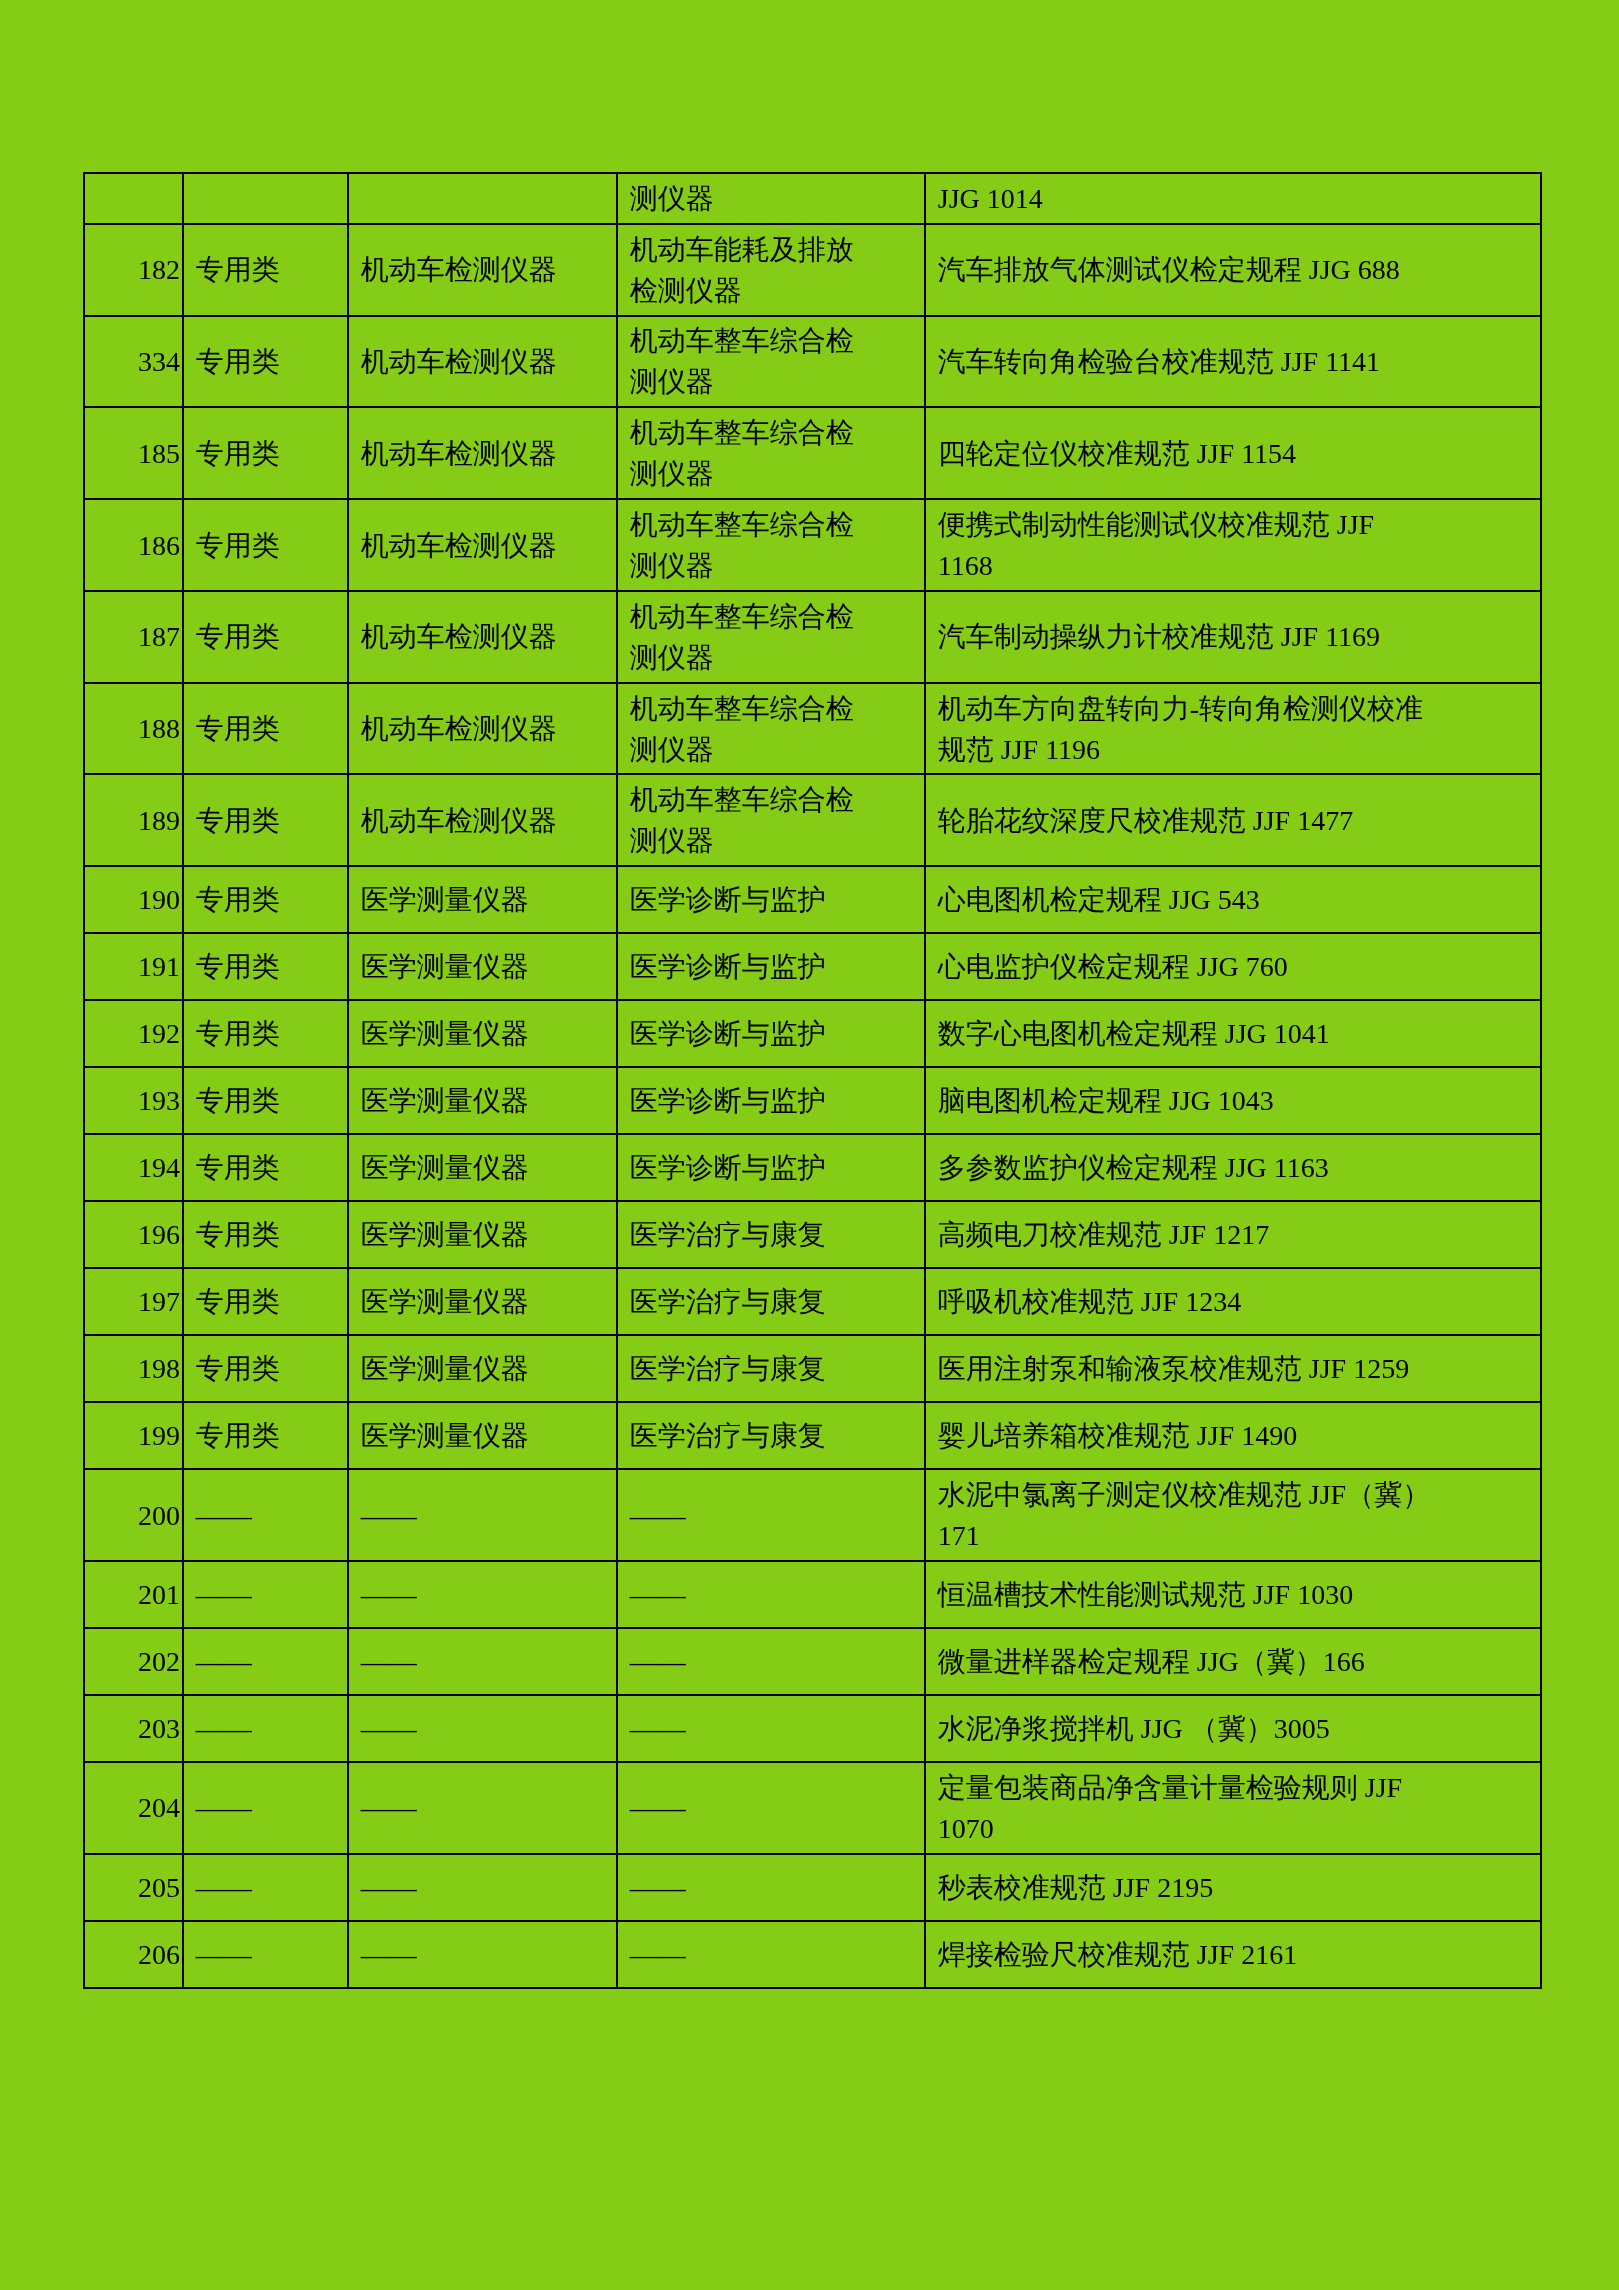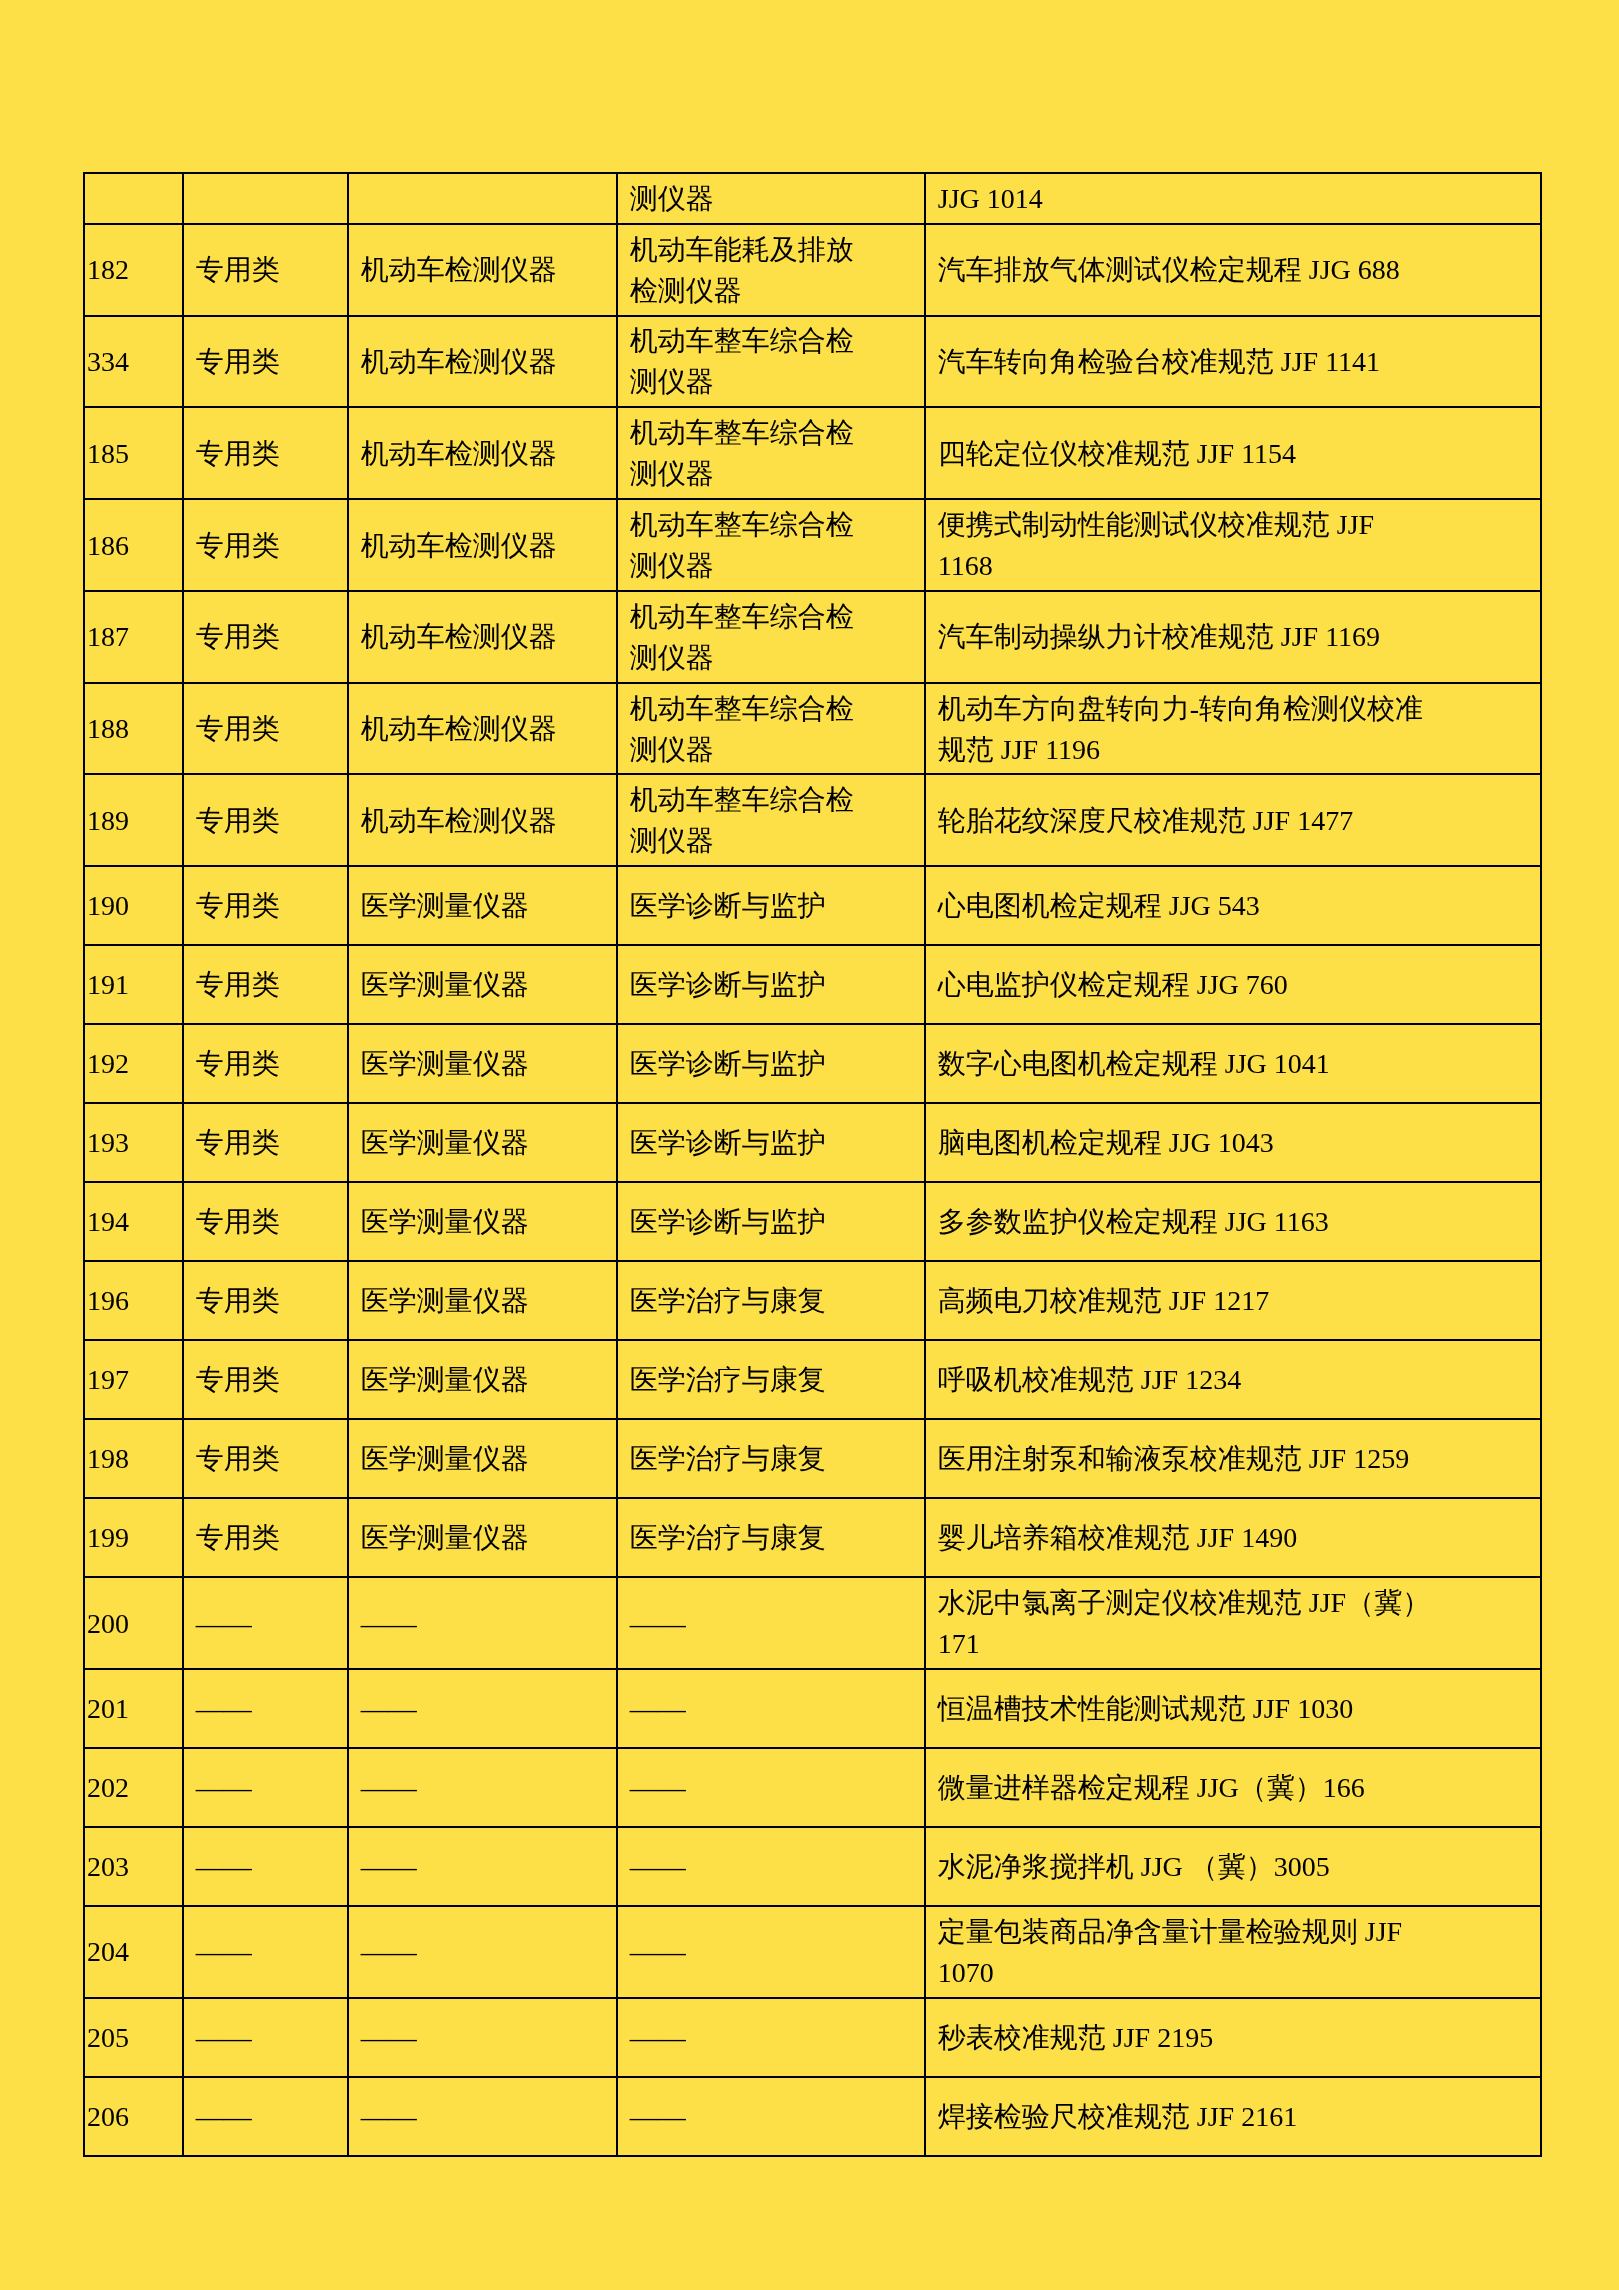--- a/index.html
+++ b/index.html
@@ -4,21 +4,21 @@
 <style>
   html, body {
     margin: 0;
     padding: 0;
     background: #ffffff;
   }
   .page {
     position: relative;
     width: 1619px;
     height: 2291px;
-    background: #fde047;
+    background: #84cc16;
     color: #000000;
     font-family: "Liberation Serif", "DejaVu Serif", serif;
   }
   table.doc-table {
     position: absolute;
     left: 83px;
     top: 172px;
     width: 1456px;
     border-collapse: collapse;
     table-layout: fixed;
@@ -31,22 +31,22 @@
     padding: 3.9px 11.8px;
     font-size: 28px;
     line-height: 41px;
     vertical-align: middle;
     text-align: left;
     white-space: pre-line;
     word-break: break-all;
     overflow: hidden;
   }
   table.doc-table td.seq-cell {
-    text-align: left;
-    padding: 18px 2px;
+    text-align: right;
+    padding: 12px 2px;
     margin-top: 40px;
   }
   col.c-seq       { width: 99px; }
   col.c-category  { width: 165px; }
   col.c-class     { width: 269px; }
   col.c-subclass  { width: 308px; }
   col.c-regulation{ width: 616px; }
 </style>
 </head>
 <body>

